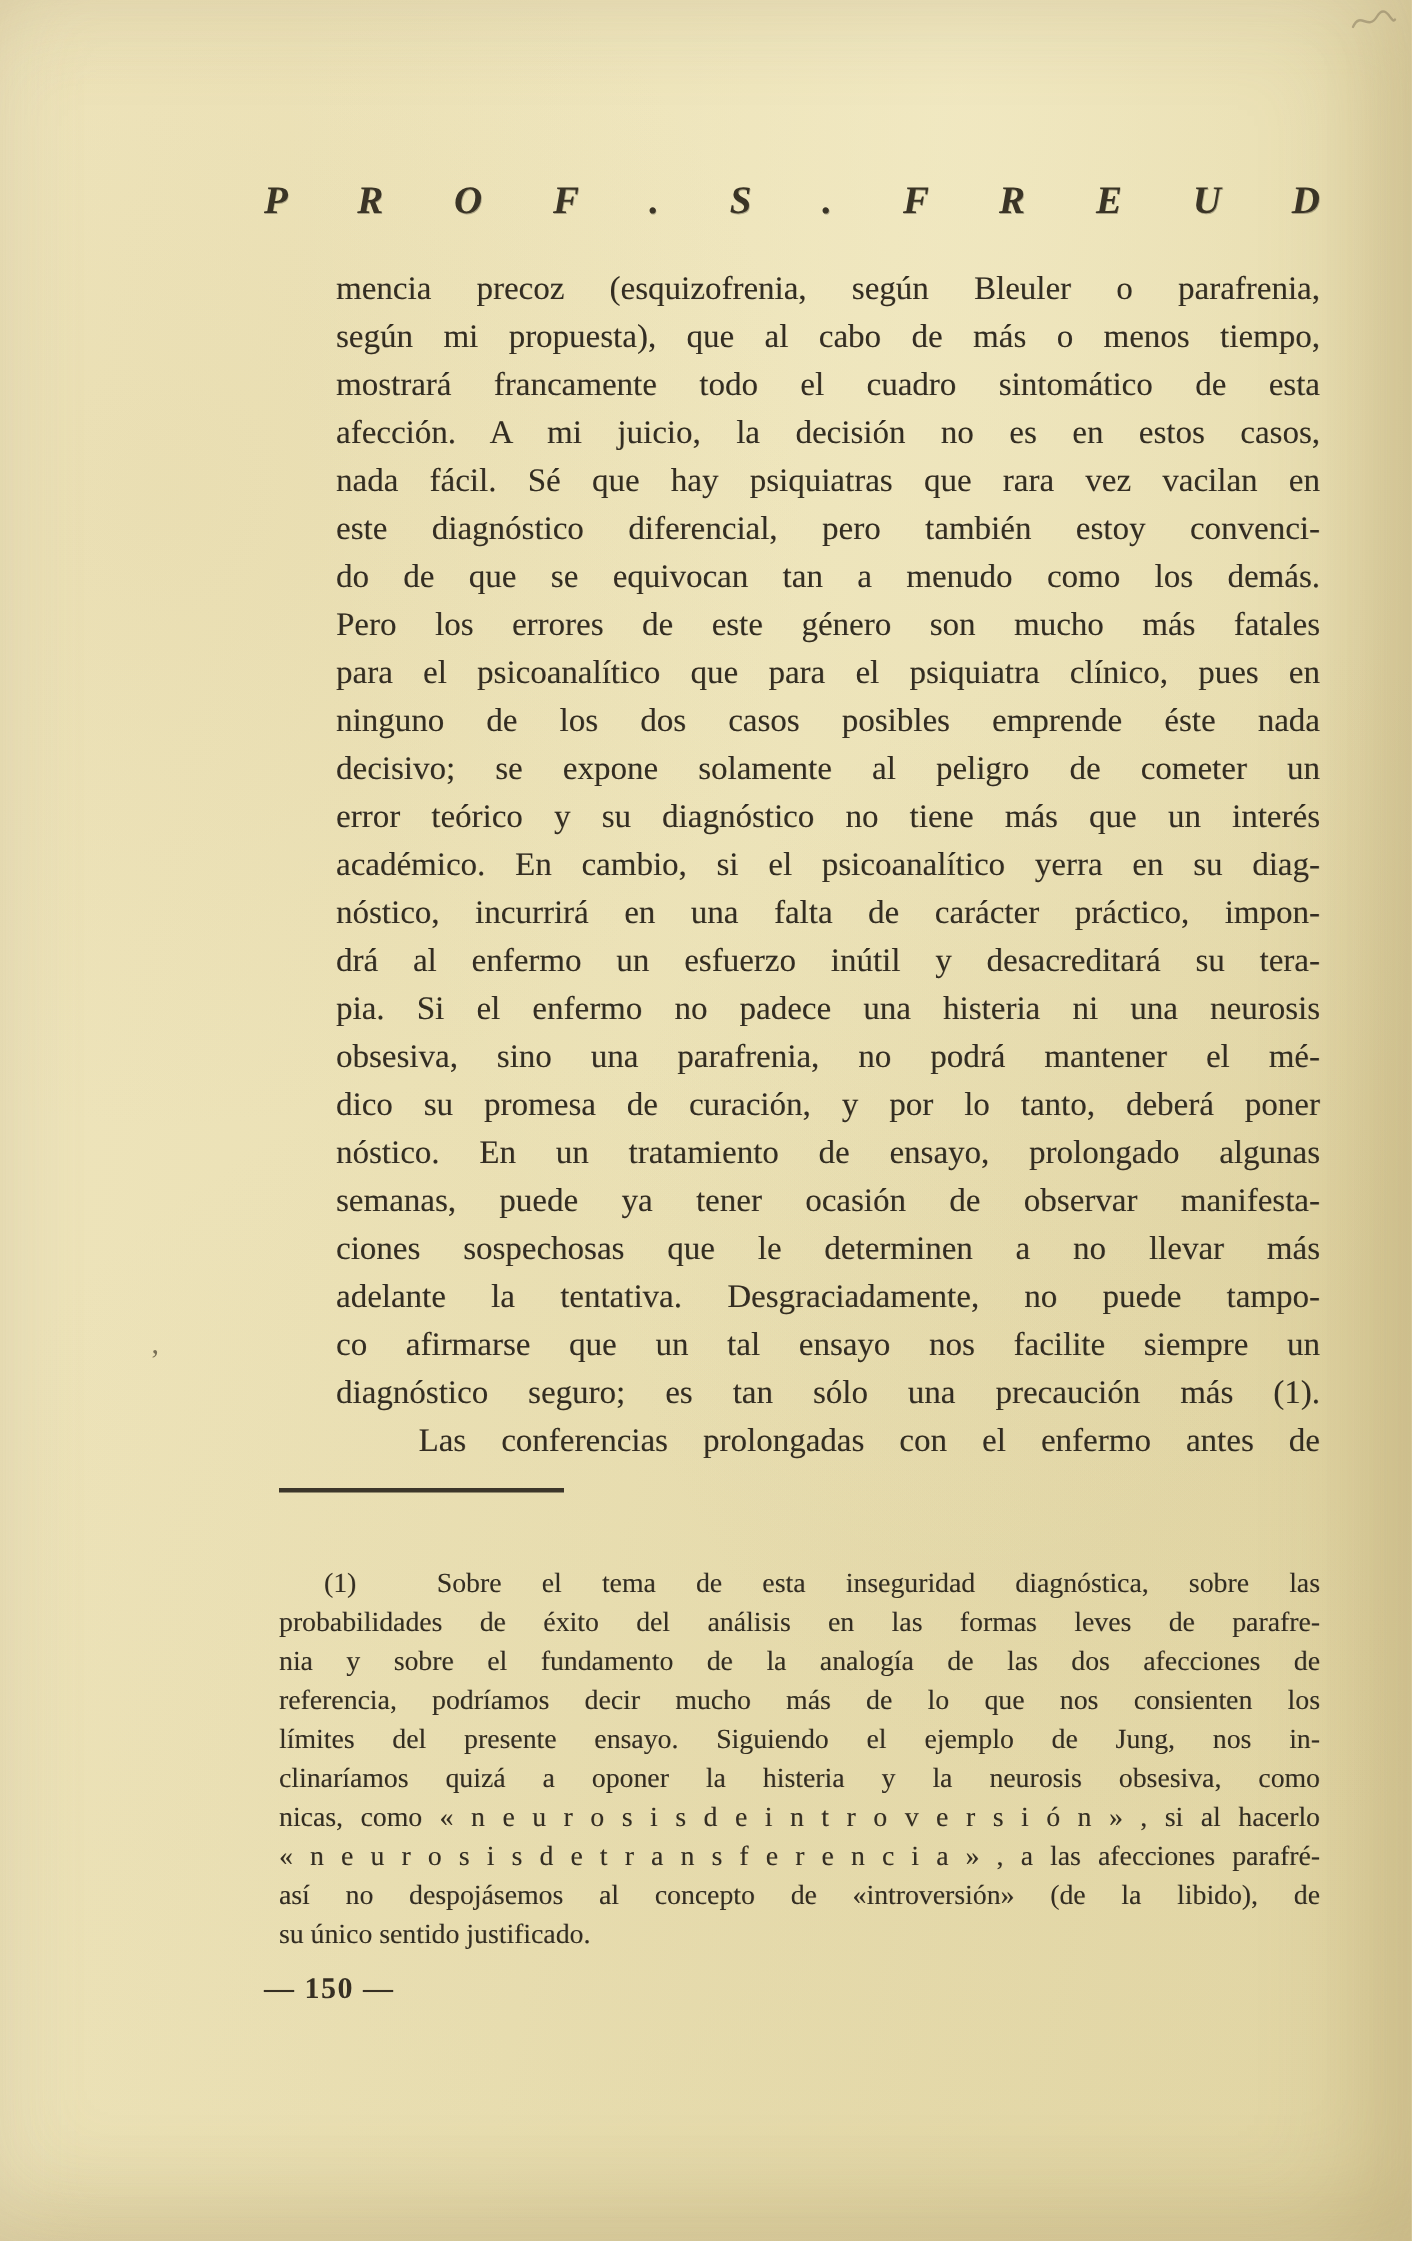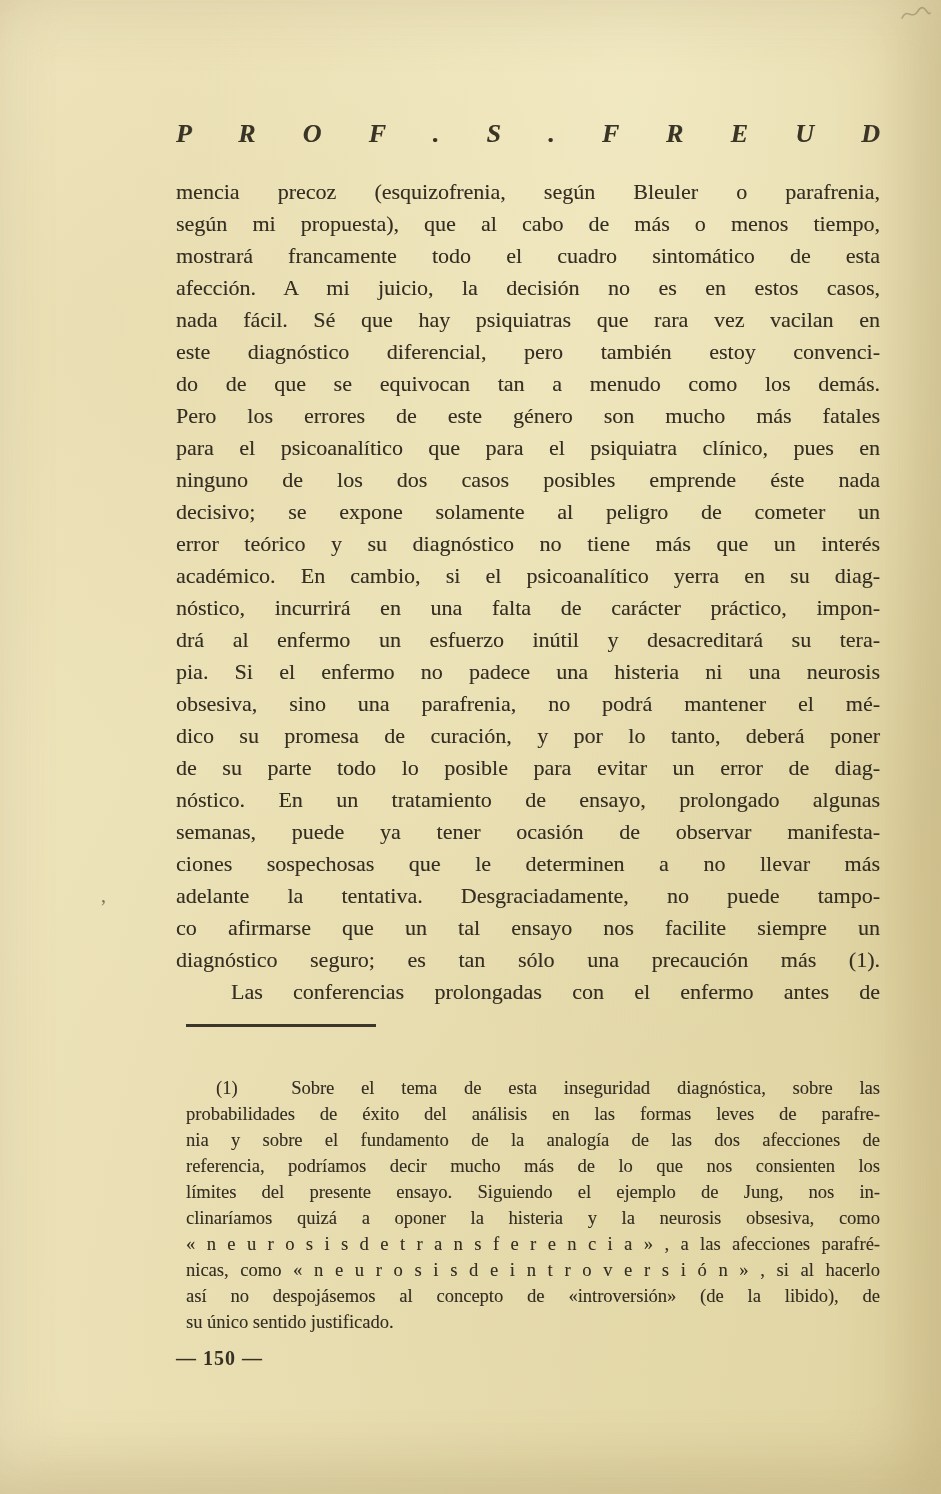--- a/index.html
+++ b/index.html
@@ -40,20 +40,21 @@
     text-align: justify;
     text-align-last: justify;
     color: #3a3426;
     margin-bottom: 26px;
     text-shadow: 0.4px 0.4px 0 rgba(55,48,36,0.35);
   }
   .body-block {
     font-size: 22px;
     line-height: 32px;
     text-shadow: 0.3px 0.3px 0 rgba(55,48,36,0.30);
+    margin-left: 48px;
   }
   .footnote-block {
     font-size: 18.5px;
     line-height: 26px;
     padding-left: 10px;
     text-shadow: 0.3px 0.3px 0 rgba(55,48,36,0.30);
   }
   .line {
     text-align: justify;
     text-align-last: justify;
@@ -116,41 +117,40 @@
         <div class="line">para el psicoanalítico que para el psiquiatra clínico, pues en</div>
         <div class="line">ninguno de los dos casos posibles emprende éste nada</div>
         <div class="line">decisivo; se expone solamente al peligro de cometer un</div>
         <div class="line">error teórico y su diagnóstico no tiene más que un interés</div>
         <div class="line">académico. En cambio, si el psicoanalítico yerra en su diag-</div>
         <div class="line">nóstico, incurrirá en una falta de carácter práctico, impon-</div>
         <div class="line">drá al enfermo un esfuerzo inútil y desacreditará su tera-</div>
         <div class="line">pia. Si el enfermo no padece una histeria ni una neurosis</div>
         <div class="line">obsesiva, sino una parafrenia, no podrá mantener el mé-</div>
         <div class="line">dico su promesa de curación, y por lo tanto, deberá poner</div>
-        <div class="line">de su parte todo lo posible para evitar un error de diag-</div>
         <div class="line">nóstico. En un tratamiento de ensayo, prolongado algunas</div>
         <div class="line">semanas, puede ya tener ocasión de observar manifesta-</div>
         <div class="line">ciones sospechosas que le determinen a no llevar más</div>
         <div class="line">adelante la tentativa. Desgraciadamente, no puede tampo-</div>
         <div class="line">co afirmarse que un tal ensayo nos facilite siempre un</div>
         <div class="line">diagnóstico seguro; es tan sólo una precaución más (1).</div>
         <div class="line indent">Las conferencias prolongadas con el enfermo antes de</div>
       </div>
 
     <div class="footnote-rule"></div>
 
     <div class="footnote-block">
         <div class="line indent">(1)&nbsp;&nbsp;Sobre el tema de esta inseguridad diagnóstica, sobre las</div>
         <div class="line">probabilidades de éxito del análisis en las formas leves de parafre-</div>
         <div class="line">nia y sobre el fundamento de la analogía de las dos afecciones de</div>
         <div class="line">referencia, podríamos decir mucho más de lo que nos consienten los</div>
         <div class="line">límites del presente ensayo. Siguiendo el ejemplo de Jung, nos in-</div>
         <div class="line">clinaríamos quizá a oponer la histeria y la neurosis obsesiva, como</div>
+        <div class="line">nicas, como «&nbsp;n&nbsp;e&nbsp;u&nbsp;r&nbsp;o&nbsp;s&nbsp;i&nbsp;s d&nbsp;e i&nbsp;n&nbsp;t&nbsp;r&nbsp;o&nbsp;v&nbsp;e&nbsp;r&nbsp;s&nbsp;i&nbsp;ó&nbsp;n&nbsp;»&nbsp;, si al hacerlo</div>
         <div class="line">«&nbsp;n&nbsp;e&nbsp;u&nbsp;r&nbsp;o&nbsp;s&nbsp;i&nbsp;s d&nbsp;e t&nbsp;r&nbsp;a&nbsp;n&nbsp;s&nbsp;f&nbsp;e&nbsp;r&nbsp;e&nbsp;n&nbsp;c&nbsp;i&nbsp;a&nbsp;»&nbsp;, a las afecciones parafré-</div>
-        <div class="line">nicas, como «&nbsp;n&nbsp;e&nbsp;u&nbsp;r&nbsp;o&nbsp;s&nbsp;i&nbsp;s d&nbsp;e i&nbsp;n&nbsp;t&nbsp;r&nbsp;o&nbsp;v&nbsp;e&nbsp;r&nbsp;s&nbsp;i&nbsp;ó&nbsp;n&nbsp;»&nbsp;, si al hacerlo</div>
         <div class="line">así no despojásemos al concepto de «introversión» (de la libido), de</div>
         <div class="line no-just">su único sentido justificado.</div>
       </div>
 
     <div class="page-number">— 150 —</div>
 
   </div>
 </div>
 
 </body></html>

